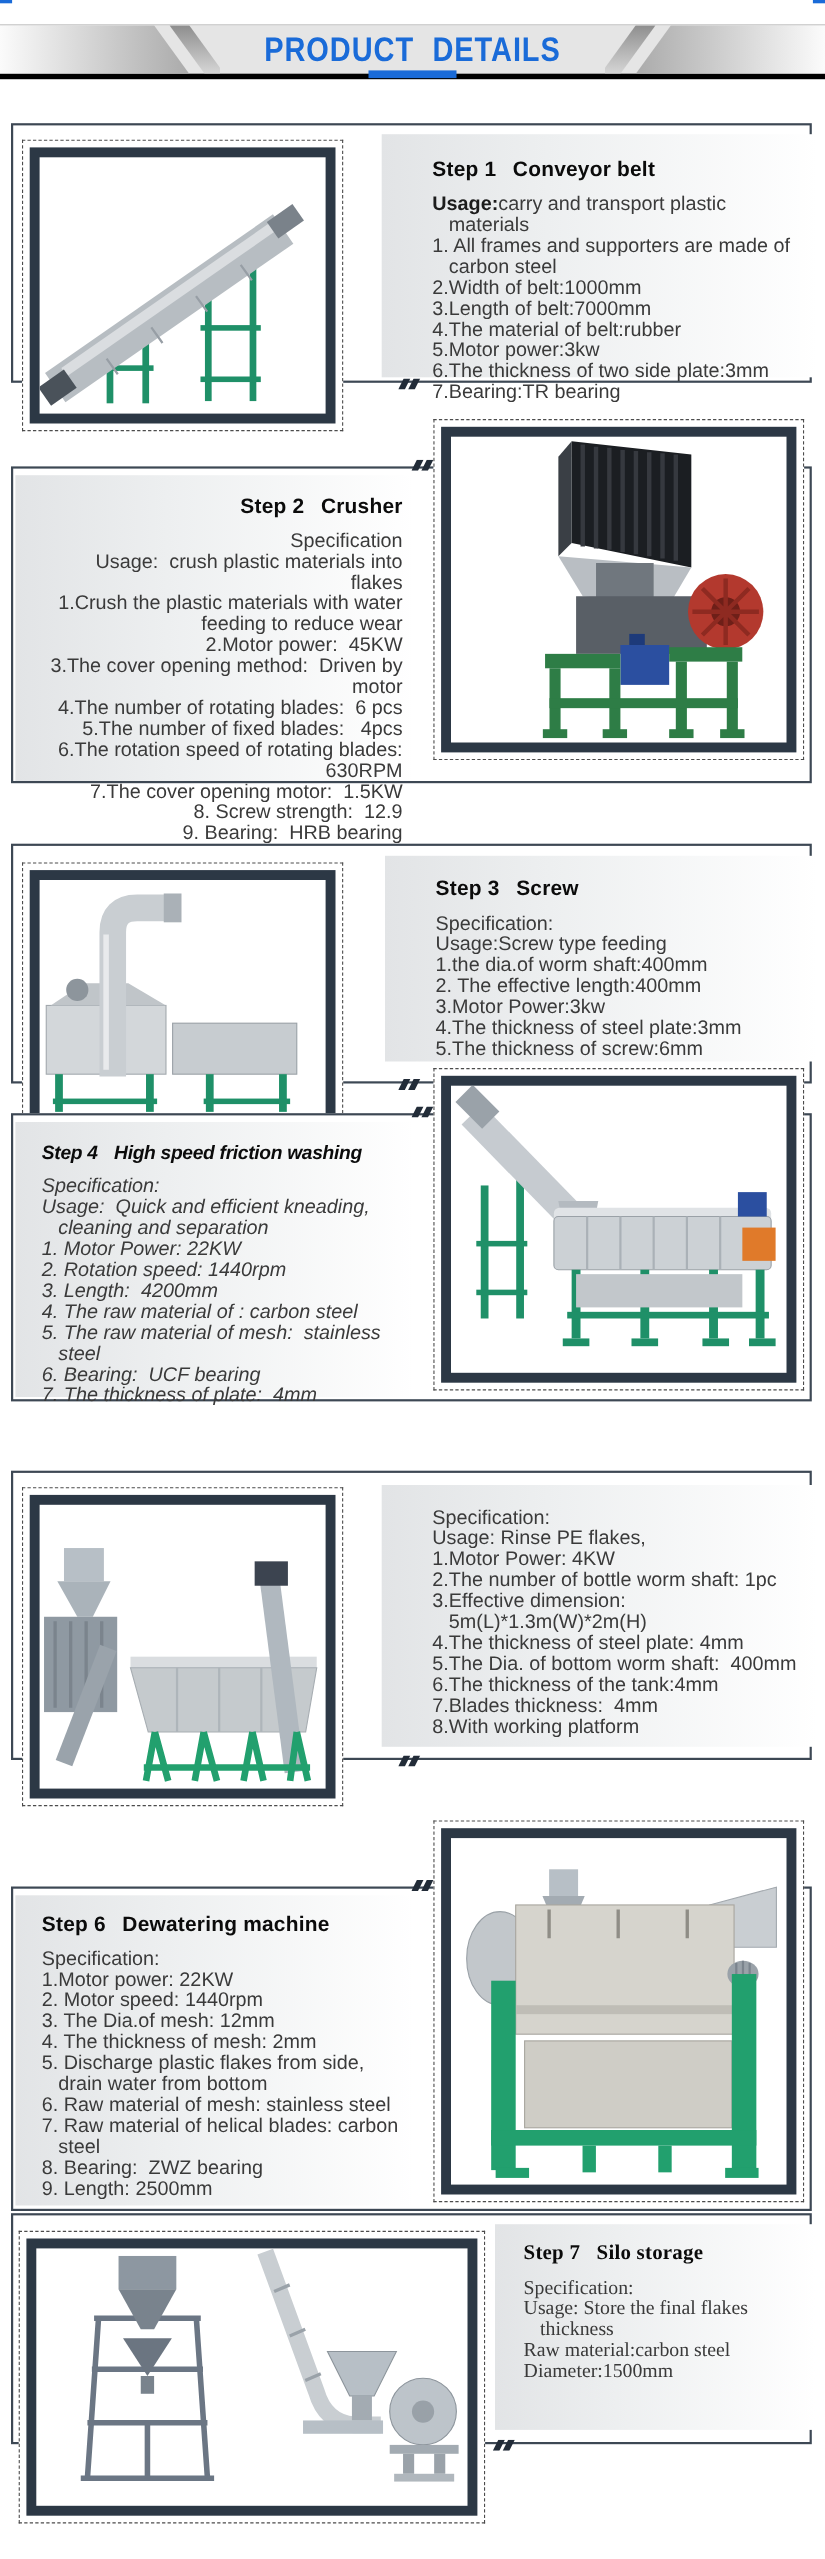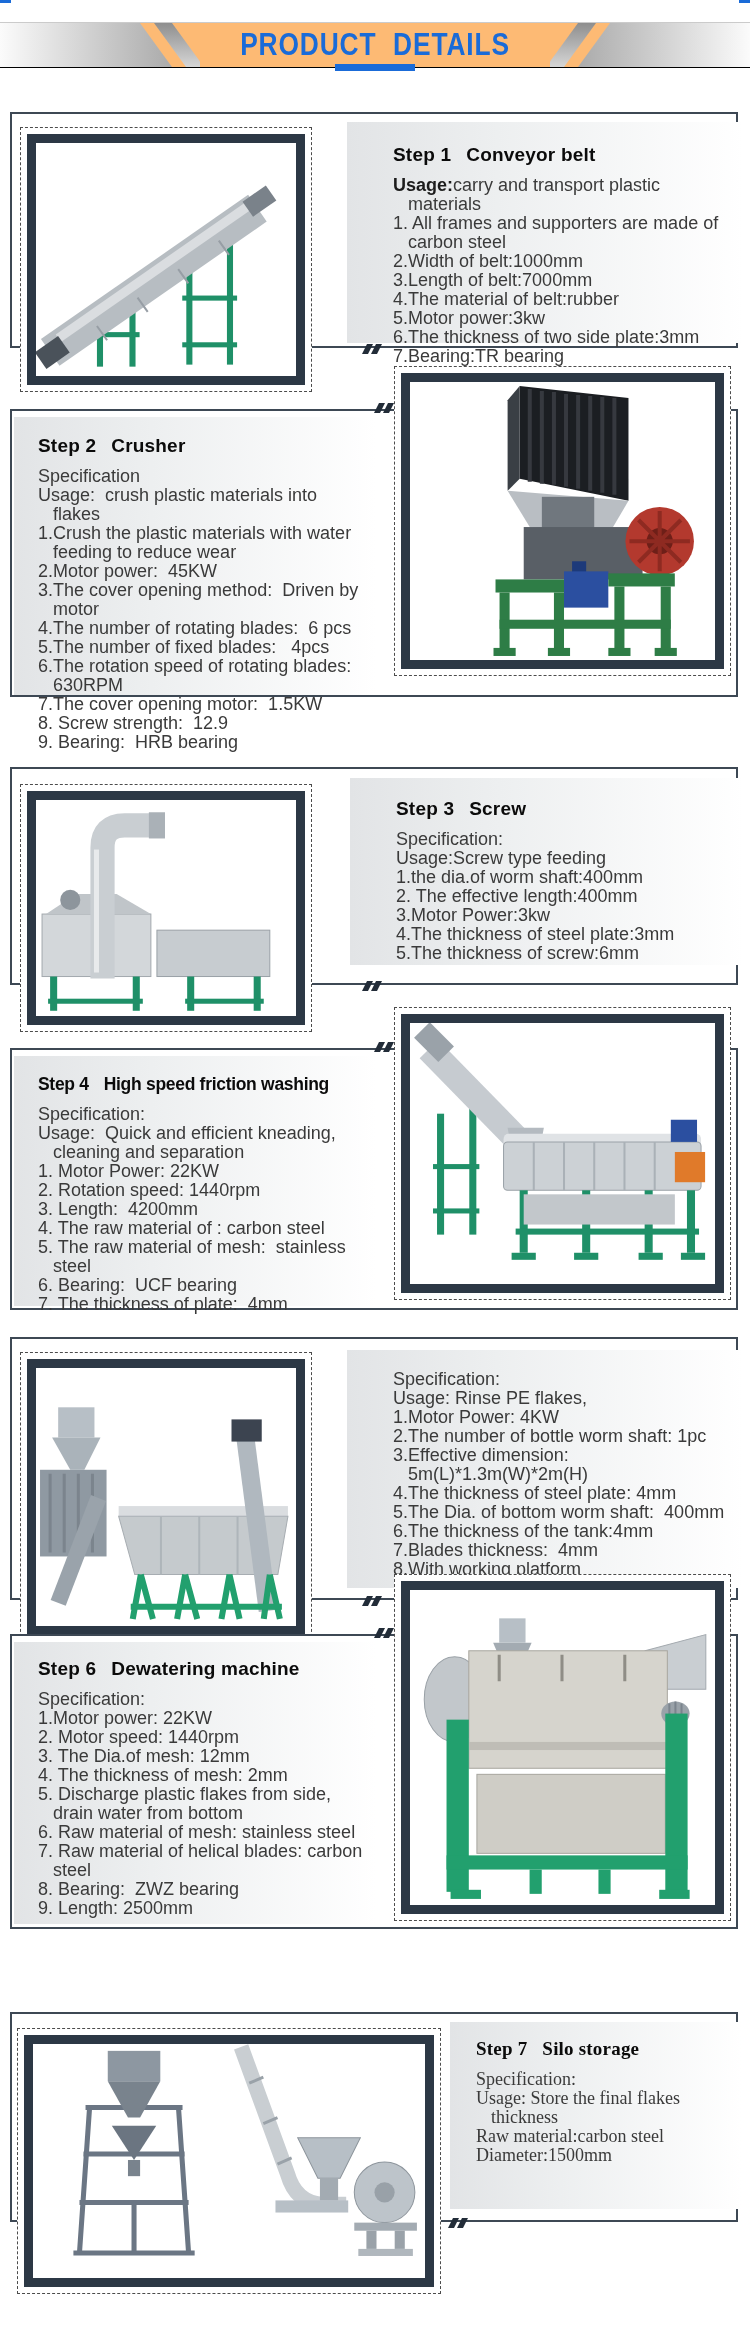--- a/index.html
+++ b/index.html
@@ -1,22 +1,22 @@
 <!DOCTYPE html>
 <html><head>
 <meta charset="utf-8">
 <style>
   html,body{margin:0;padding:0;background:#fff;}
   .page{position:relative;width:750px;height:2326px;background:#fff;overflow:hidden;
         font-family:"Liberation Sans",sans-serif;}
   
   .corner{position:absolute;top:0;width:11px;height:3px;}
   .c-l{left:0}.c-r{right:0}
-  .banner{position:absolute;top:22px;left:0;width:750px;height:44px;background:#fdba74;
-          border-top:1px solid #cbcbcb;border-bottom:1px solid #000000;}
+  .banner{position:absolute;top:22px;left:0;width:750px;height:44px;background:#e5e5e5;
+          border-top:1px solid #cbcbcb;border-bottom:5px solid #000000;}
   .wing{position:absolute;top:0;height:44px;width:200px;overflow:hidden;}
   .w-l{left:0}.w-r{right:0;transform:scaleX(-1);}
   .wing .a{position:absolute;top:0;bottom:0;left:0;right:0;
            background:linear-gradient(to right,#fbfbfb 0%,#c7c7c7 55%,#9e9e9e 100%);
            -webkit-clip-path:polygon(0 0,70% 0,86% 100%,0 100%);clip-path:polygon(0 0,70% 0,86% 100%,0 100%);}
   .wing .b{position:absolute;top:0;bottom:0;left:0;right:0;
            background:linear-gradient(to bottom,#8e8e8e,#d6d6d6);
            -webkit-clip-path:polygon(77% 0,86% 0,102% 100%,93% 100%);clip-path:polygon(77% 0,86% 0,102% 100%,93% 100%);}
   .banner-title{position:absolute;left:0;right:0;top:0;bottom:0;display:flex;align-items:center;
            justify-content:center;font-weight:bold;font-size:31px;letter-spacing:1px;word-spacing:10px;
@@ -94,21 +94,21 @@
         </div>
     </div>
     <div class="slash" style="left:350px;bottom:-8px;">
       <svg viewBox="0 0 24 10">
           <polygon points="5,0 11,0 6,10 0,10" fill="#222c38"></polygon>
           <polygon points="14,0 20,0 15,10 9,10" fill="#222c38"></polygon>
         </svg>
     </div>
   </section>
 
-  <section class="box" style="top:409px;height:288px;">
+  <section class="box" style="top:424px;height:288px;text-align:right;">
     <div class="panel" style="left:2px;top:6px;width:362px;height:278px;padding:18px 10px 0 24px;">
       <h2 class="step"><span>Step 2</span><span class="t">Crusher</span></h2>
       <div>
           <div class="spec-line">Specification</div>
           <div class="spec-line">Usage:  crush plastic materials into flakes</div>
           <div class="spec-line">1.Crush the plastic materials with water feeding to reduce wear</div>
           <div class="spec-line">2.Motor power:  45KW</div>
           <div class="spec-line">3.The cover opening method:  Driven by motor</div>
           <div class="spec-line">4.The number of rotating blades:  6 pcs</div>
           <div class="spec-line">5.The number of fixed blades:   4pcs</div>
@@ -192,21 +192,21 @@
         </div>
     </div>
     <div class="slash" style="left:350px;bottom:-8px;">
       <svg viewBox="0 0 24 10">
           <polygon points="5,0 11,0 6,10 0,10" fill="#222c38"></polygon>
           <polygon points="14,0 20,0 15,10 9,10" fill="#222c38"></polygon>
         </svg>
     </div>
   </section>
 
-  <section class="box" style="top:1048px;height:262px;">
+  <section class="box" style="top:1012px;height:262px;font-style:italic;">
     <div class="panel" style="left:2px;top:6px;width:362px;height:250px;padding:18px 10px 0 24px;">
       <h2 class="step tight"><span>Step 4</span><span class="t">High speed friction washing</span></h2>
       <div>
           <div class="spec-line">Specification:</div>
           <div class="spec-line">Usage:  Quick and efficient kneading, cleaning and separation</div>
           <div class="spec-line">1. Motor Power: 22KW</div>
           <div class="spec-line">2. Rotation speed: 1440rpm</div>
           <div class="spec-line">3. Length:  4200mm</div>
           <div class="spec-line">4. The raw material of : carbon steel</div>
           <div class="spec-line">5. The raw material of mesh:  stainless steel</div>
@@ -293,21 +293,21 @@
         </div>
     </div>
     <div class="slash" style="left:350px;bottom:-8px;">
       <svg viewBox="0 0 24 10">
           <polygon points="5,0 11,0 6,10 0,10" fill="#222c38"></polygon>
           <polygon points="14,0 20,0 15,10 9,10" fill="#222c38"></polygon>
         </svg>
     </div>
   </section>
 
-  <section class="box" style="top:1634px;height:295px;">
+  <section class="box" style="top:1715px;height:295px;">
     <div class="panel" style="left:2px;top:6px;width:362px;height:282px;padding:16px 10px 0 24px;">
       <h2 class="step"><span>Step 6</span><span class="t">Dewatering machine</span></h2>
       <div>
           <div class="spec-line">Specification:</div>
           <div class="spec-line">1.Motor power: 22KW</div>
           <div class="spec-line">2. Motor speed: 1440rpm</div>
           <div class="spec-line">3. The Dia.of mesh: 12mm</div>
           <div class="spec-line">4. The thickness of mesh: 2mm</div>
           <div class="spec-line">5. Discharge plastic flakes from side, drain water from bottom</div>
           <div class="spec-line">6. Raw material of mesh: stainless steel</div>

